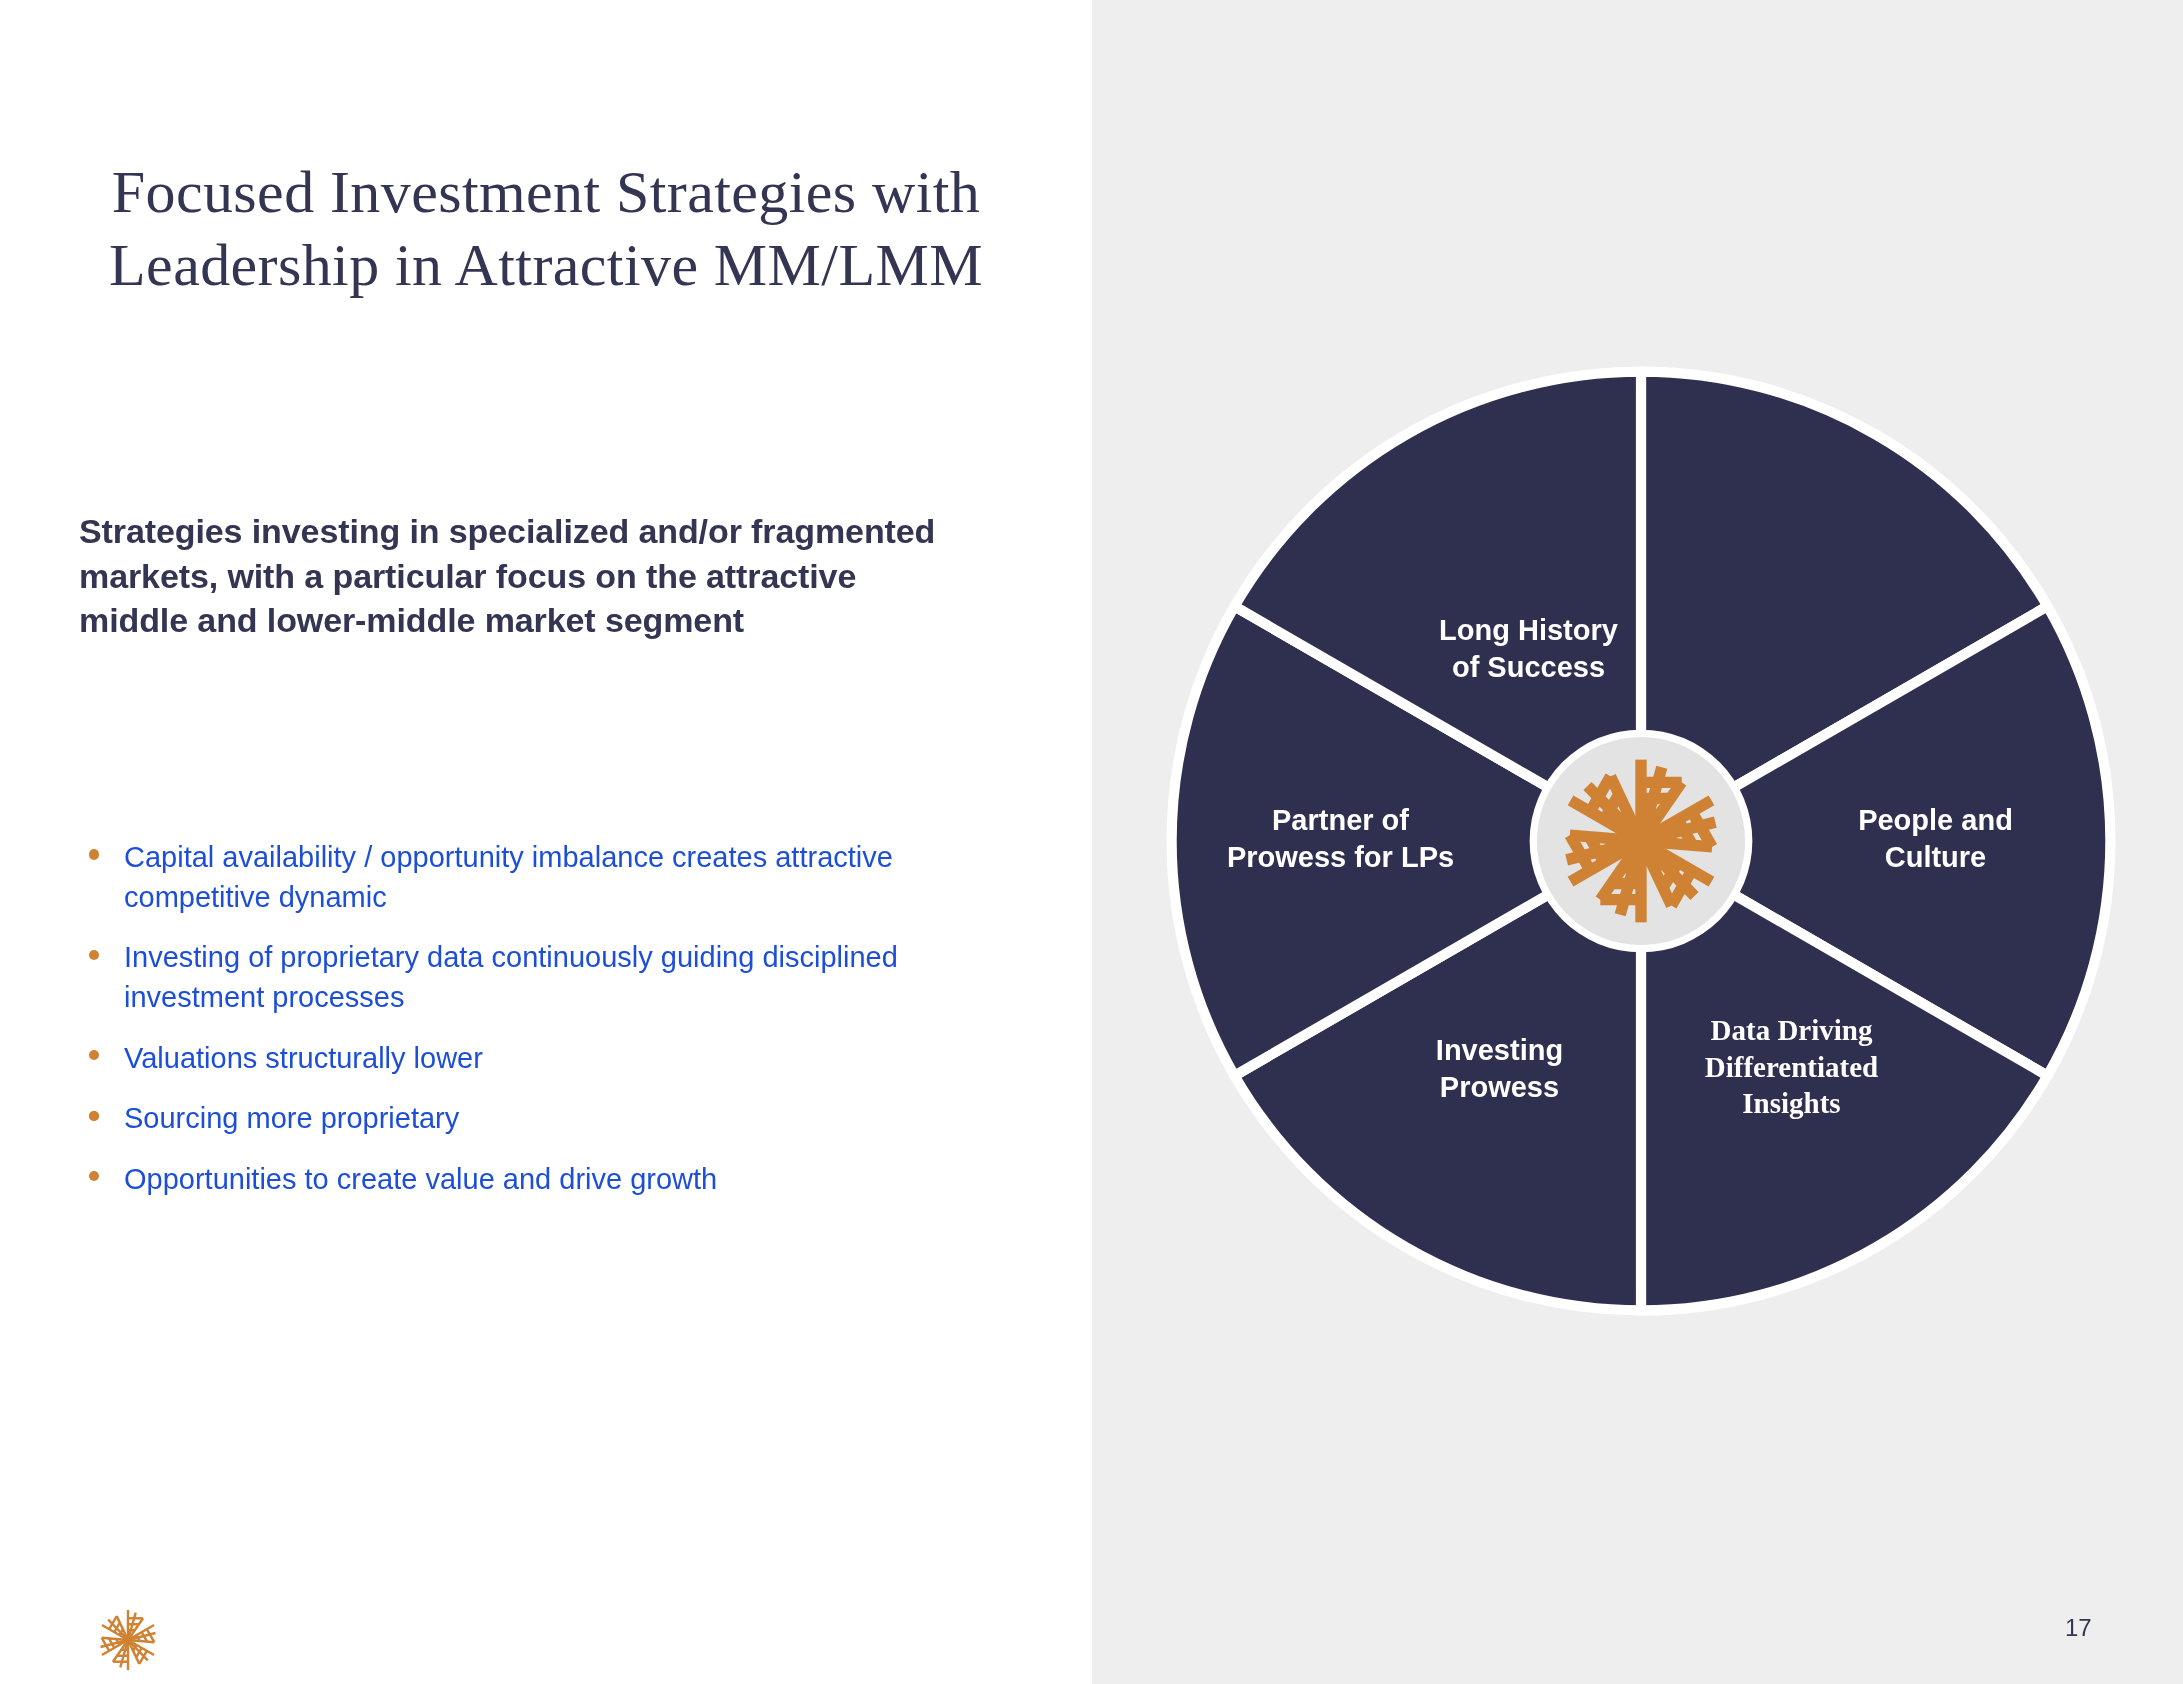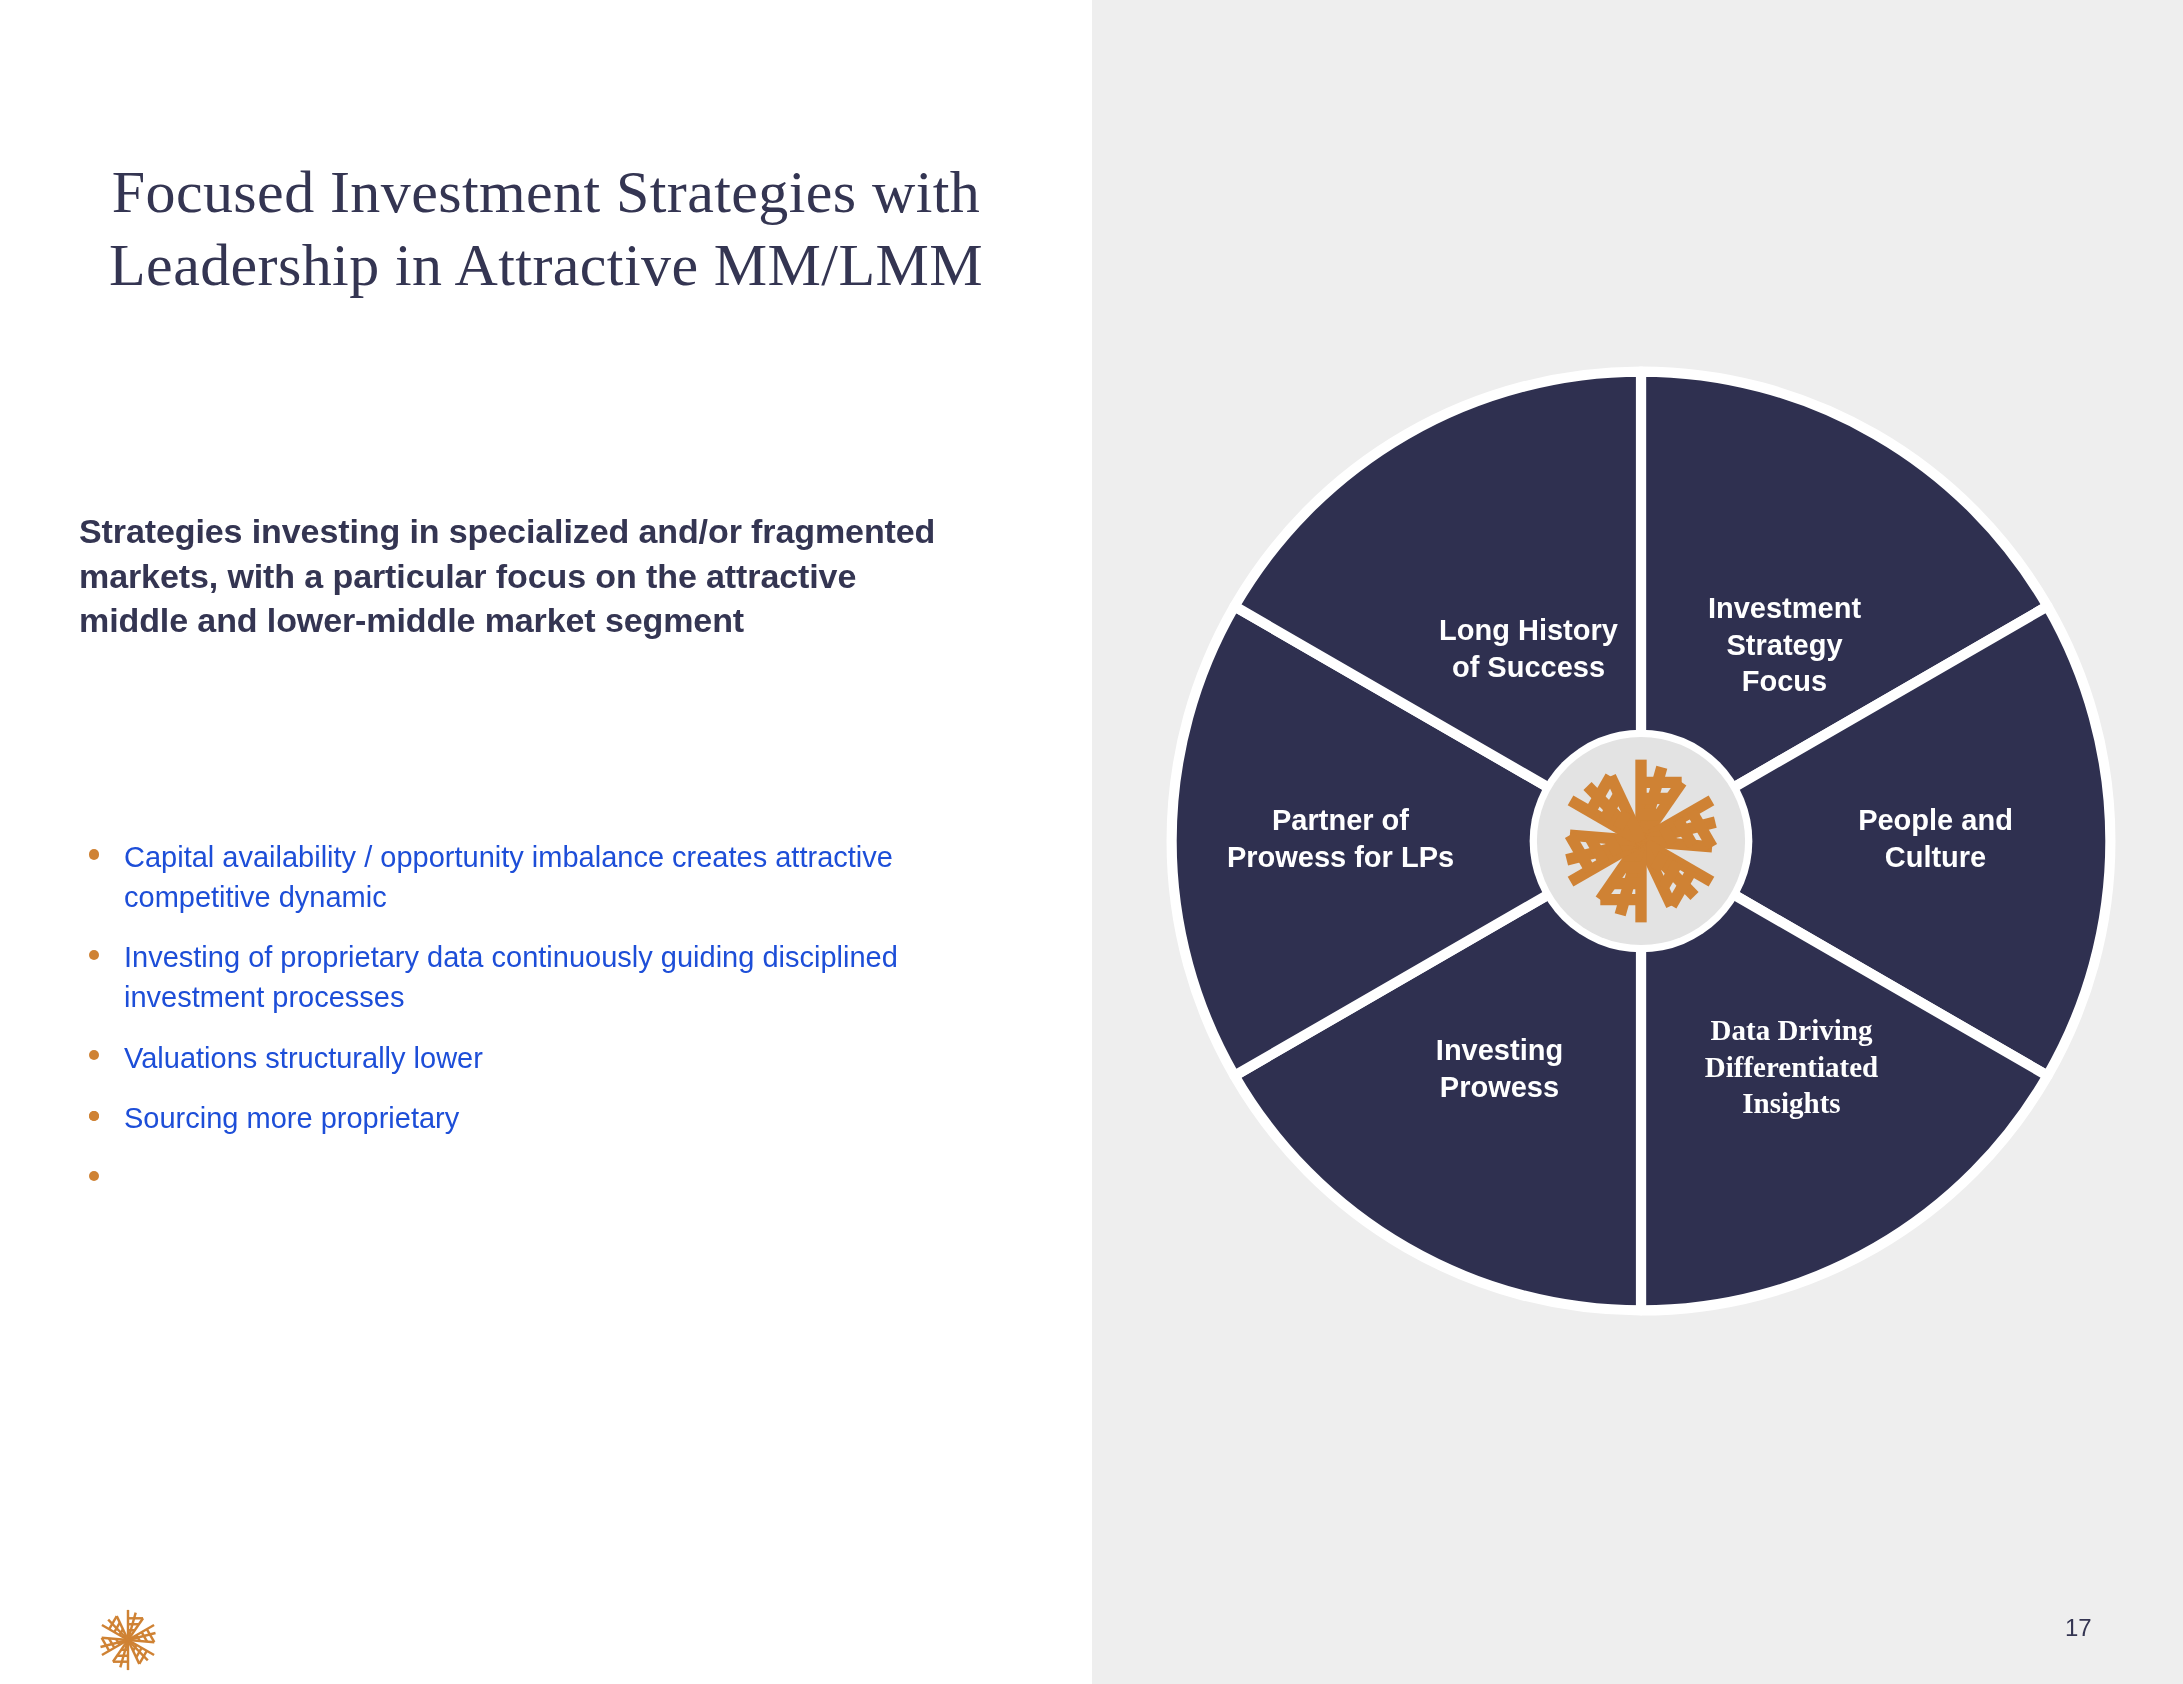--- a/index.html
+++ b/index.html
@@ -171,20 +171,21 @@
     </div>
     <div class="bullet">
       <span class="dot"></span>
     </div>
     <div class="bullet">
       <span class="dot"></span>
       <span>Sourcing more proprietary</span>
     </div>
     <div class="bullet">
       <span class="dot"></span>
+      <span>Opportunities to create value and drive growth</span>
     </div>
   </div>
 
   <div class="footer-logo">
     <svg viewBox="0 0 200 200" width="70" height="70" aria-hidden="true">
       <g id="footer-pinwheel" stroke="#cf8234" stroke-width="7" stroke-linecap="butt" fill="none">
         <g>
           <line x1="100" y1="100" x2="100" y2="14"></line>
           <line x1="100" y1="100" x2="122" y2="22"></line>
           <line x1="100" y1="100" x2="143" y2="38"></line>
@@ -311,23 +312,20 @@
             <line x1="0" y1="-45" x2="31" y2="-45"></line>
             <line x1="0" y1="-28" x2="19" y2="-28"></line>
           </g>
         </g>
       </g>
     </svg>
 
     <div class="seg-label lbl-long-history">Long History
 of Success</div>
 
-    <div class="seg-label lbl-investment">Investment
-Strategy
-Focus</div>
 
     <div class="seg-label lbl-people">People and
 Culture</div>
 
     <div class="seg-label lbl-data">Data Driving
 Differentiated
 Insights</div>
 
     <div class="seg-label lbl-investing">Investing
 Prowess</div>

